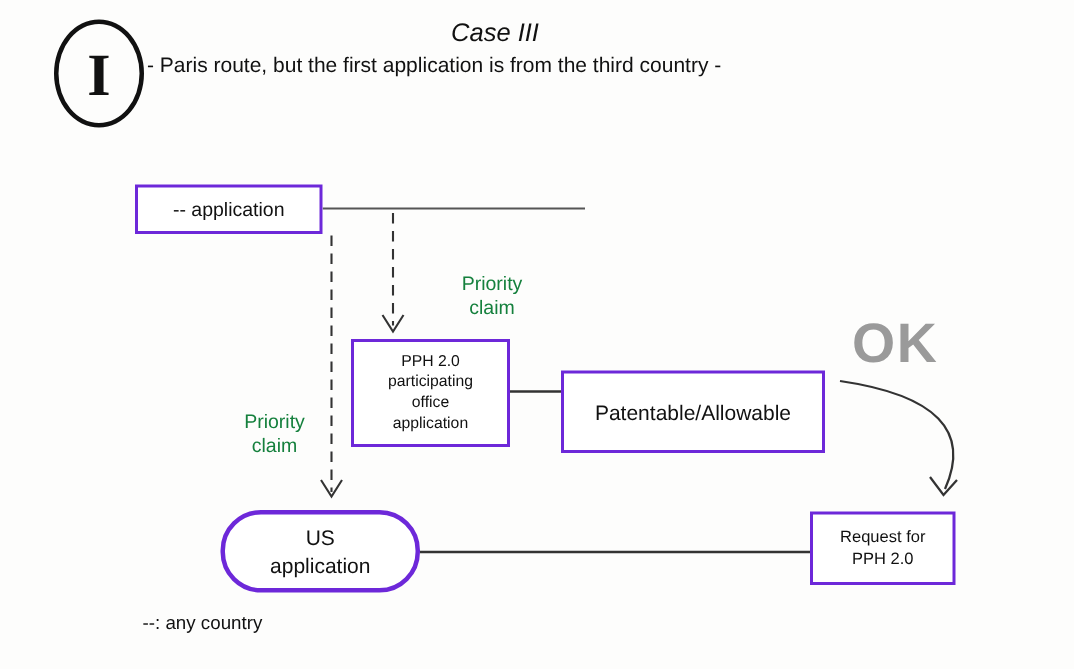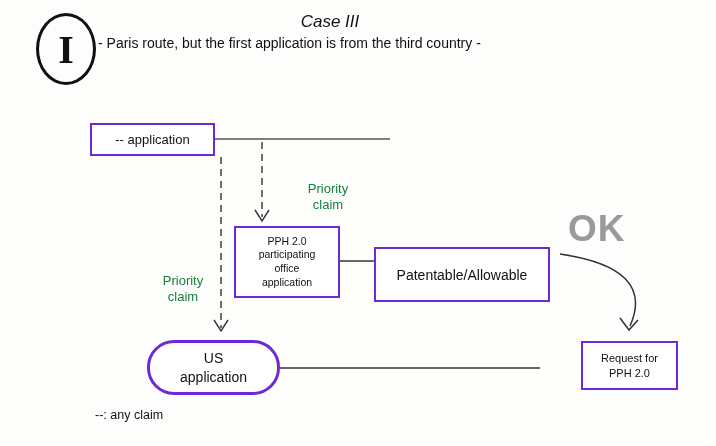--- a/index.html
+++ b/index.html
@@ -51,21 +51,21 @@
     border: 2px solid #6d28d9;
     display: flex; align-items: center; justify-content: center;
     text-align: center;
     color: #111;
     box-sizing: border-box;
   }
   .box-application { left: 90px; top: 123px; width: 125px; height: 33px; font-size: 13px; }
   .box-pph { left: 234px; top: 226px; width: 106px; height: 72px; font-size: 10.5px; line-height: 1.3; }
   .box-patentable { left: 374px; top: 231px; width: 176px; height: 55px; font-size: 14px; margin-top: 16px; }
   .box-us { left: 147px; top: 340px; width: 133px; height: 55px; font-size: 14px; line-height: 1.35; border-width: 3px; border-radius: 27px; }
-  .box-request { left: 540px; top: 341px; width: 97px; height: 49px; font-size: 11px; line-height: 1.35; margin-left: 41px; }
+  .box-request { left: 540px; top: 341px; width: 97px; height: 49px; font-size: 11px; line-height: 1.35; }
 
   .priority-label {
     width: 70px;
     text-align: center;
     font-size: 13px;
     line-height: 1.25;
     color: #15803d;
   }
   .priority-upper { left: 293px; top: 181px; }
   .priority-lower { left: 148px; top: 273px; }
@@ -145,15 +145,15 @@
 PPH 2.0</span>
   </div>
 
   <div class="abs priority-label priority-upper preline">Priority
 claim</div>
   <div class="abs priority-label priority-lower preline">Priority
 claim</div>
 
   <div class="abs ok-text">OK</div>
 
-  <div class="abs footnote">--: any claim</div>
+  <div class="abs footnote">--: any country</div>
 
 </div>
 
 </body></html>

